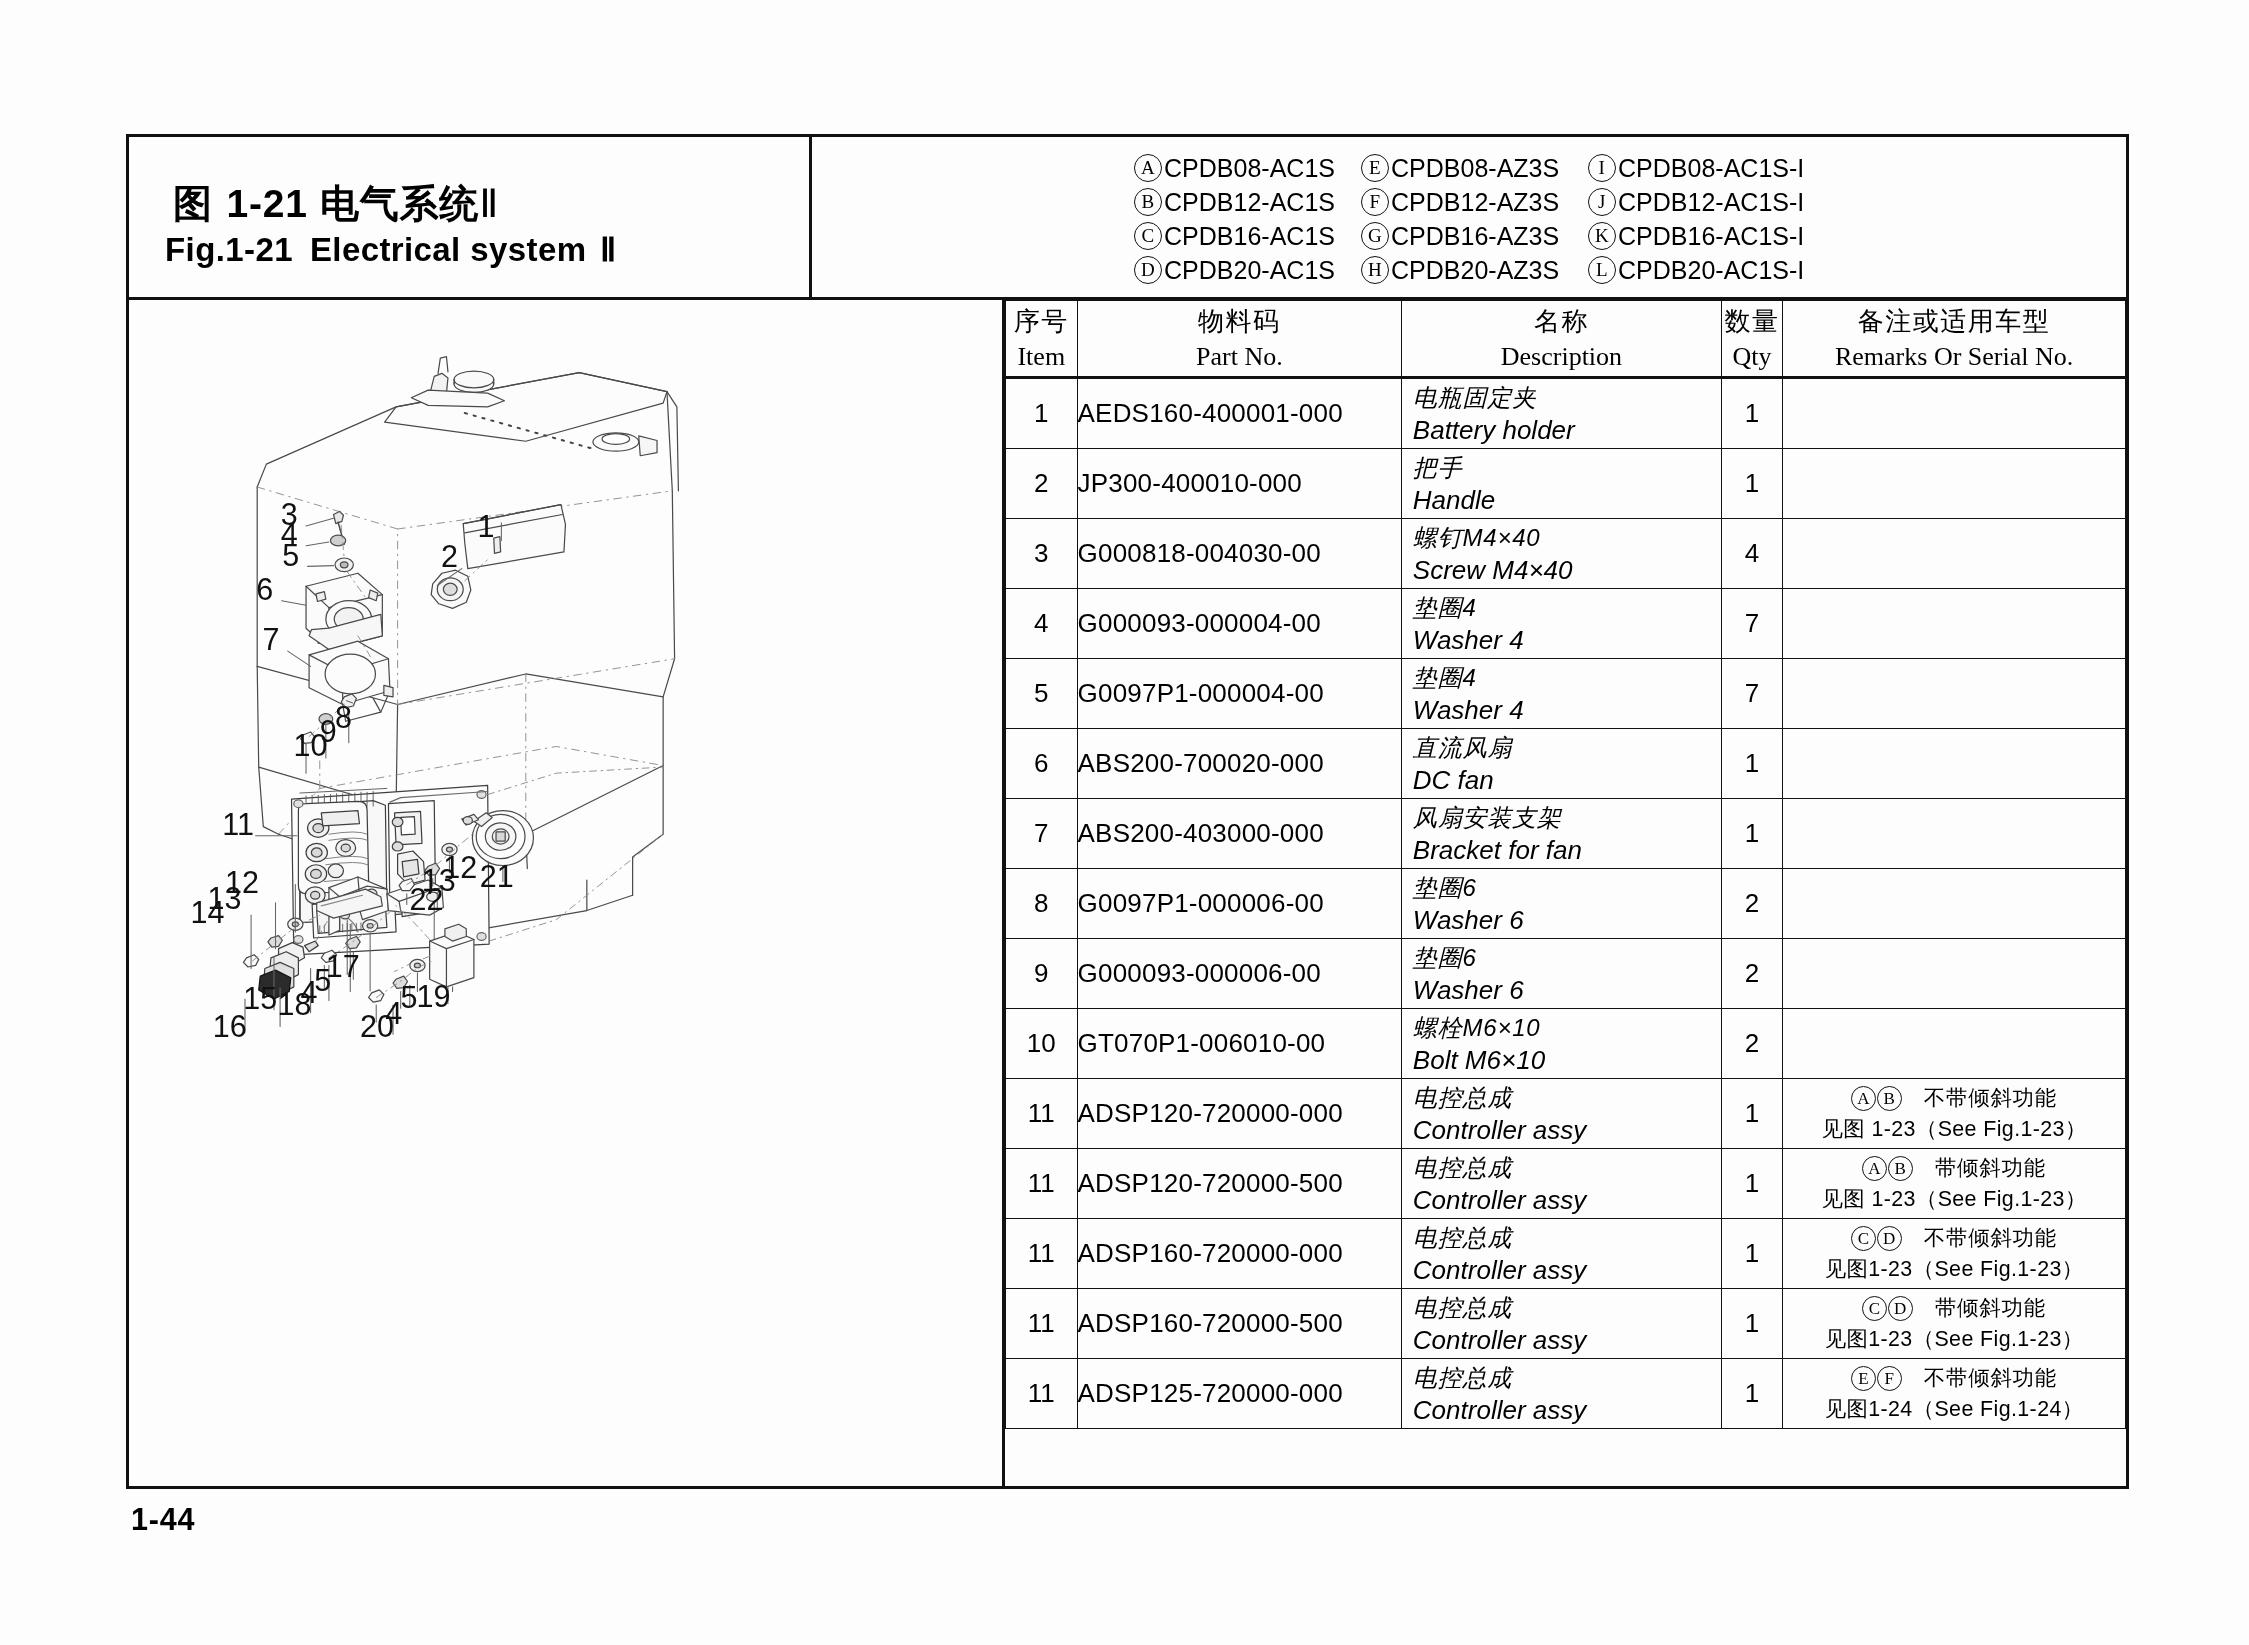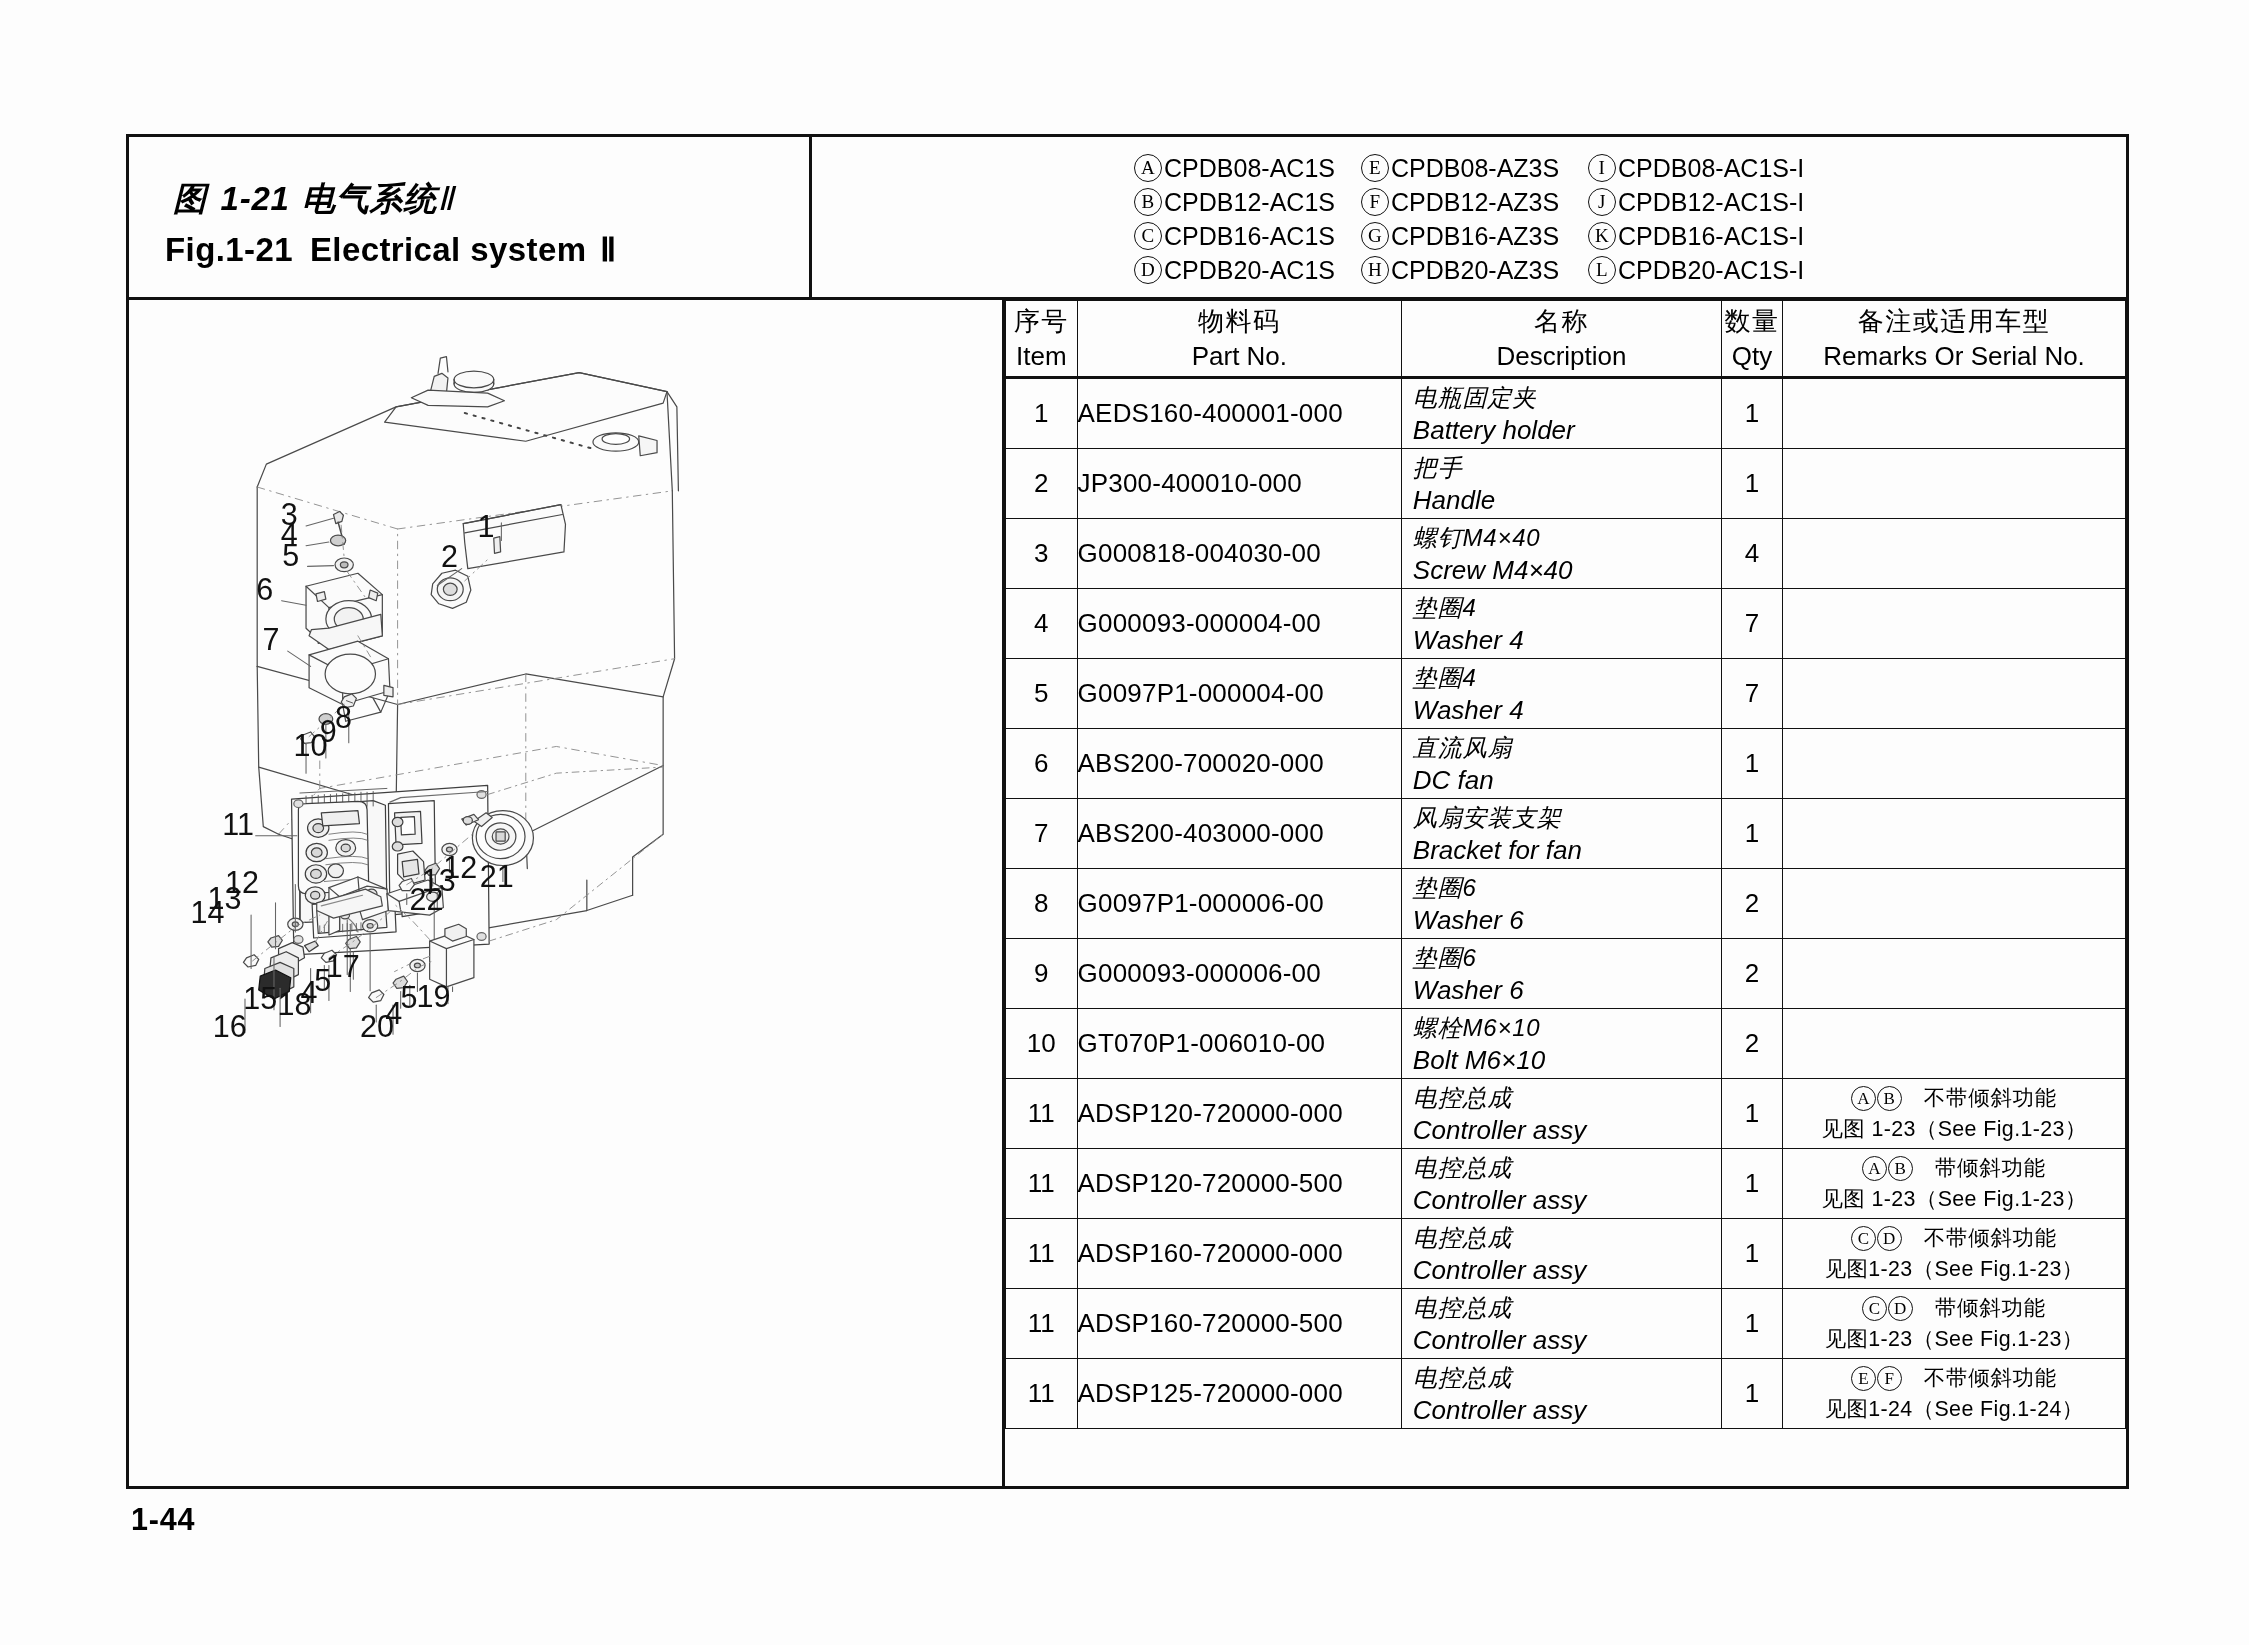--- a/index.html
+++ b/index.html
@@ -4,21 +4,21 @@
 <style>
   html,body{margin:0;padding:0;background:#fdfdfd;}
   body{width:2250px;height:1645px;font-family:"Liberation Sans",sans-serif;color:#000;position:relative;overflow:hidden;}
 
   
   #frame{position:absolute;left:126px;top:134px;width:2003px;height:1355px;border:3.8px solid #111;box-sizing:border-box;background:#fdfdfd;}
 
   
   #header{position:absolute;left:0;top:0;width:100%;height:163px;box-sizing:border-box;border-bottom:3.1px solid #111;}
   #title-block{position:absolute;left:0;top:0;width:683px;height:100%;box-sizing:border-box;border-right:3.1px solid #111;}
-  #title-cn{position:absolute;left:44px;top:40px;font-size:33px;font-weight:bold;letter-spacing:0.8px;white-space:nowrap;font-style:italic;}
+  #title-cn{position:absolute;left:44px;top:40px;font-size:39px;font-weight:bold;letter-spacing:0.8px;white-space:nowrap;}
   #title-cn .num{margin:0 12.2px 0 13.7px;}
   #title-en{position:absolute;left:36px;top:93px;font-size:33px;font-weight:bold;letter-spacing:0.4px;white-space:nowrap;}
   #title-en .num{margin-right:17px;}
   #title-en .tail{margin-left:13.7px;font-family:"Liberation Serif",serif;}
   .rom{font-family:"Liberation Serif",serif;font-weight:normal;}
 
   #models{position:absolute;left:683px;top:0;right:0;height:100%;display:flex;flex-direction:column;align-items:center;justify-content:center;padding-top:3.1px;box-sizing:border-box;}
   .model-row{display:flex;font-size:25px;line-height:34px;white-space:nowrap;font-family:"Liberation Sans",sans-serif;}
   .model-cell{display:flex;align-items:center;width:227px;}
   .model-cell:last-child{width:auto;}
@@ -32,21 +32,21 @@
 
   
   #table-pane{position:absolute;left:876px;top:0;right:0;bottom:0;overflow:hidden;}
   table.parts{border-collapse:collapse;width:100%;table-layout:fixed;}
   table.parts td,table.parts th{border:0.8px solid #111;padding:0;vertical-align:middle;font-weight:normal;}
   .c-item{width:71px;}
   .c-part{width:322px;}
   .c-desc{width:317px;}
   .c-qty{width:61px;}
   .c-rem{width:340px;}
-  thead th{height:75px;border-bottom:3.1px solid #111 !important;}
+  thead th{height:75px;border-bottom:3.1px solid #111 !important;font-family:Liberation Serif, serif;}
   .th-in{display:flex;flex-direction:column;align-items:center;justify-content:center;line-height:35px;}
   .th-cn{font-size:26px;letter-spacing:1.5px;}
   .th-en{font-size:26px;}
   tbody tr{height:69px;}
   tbody td{height:69px;}
   .cell-center{text-align:center;font-size:26px;}
   .cell-part{padding-left:12.2px;font-size:26px;letter-spacing:0.2px;white-space:nowrap;}
   .desc-in{padding-left:10.7px;line-height:33px;font-style:italic;}
   .desc-cn{font-size:24px;letter-spacing:0.8px;display:block;}
   .desc-en{font-size:26px;display:block;}

